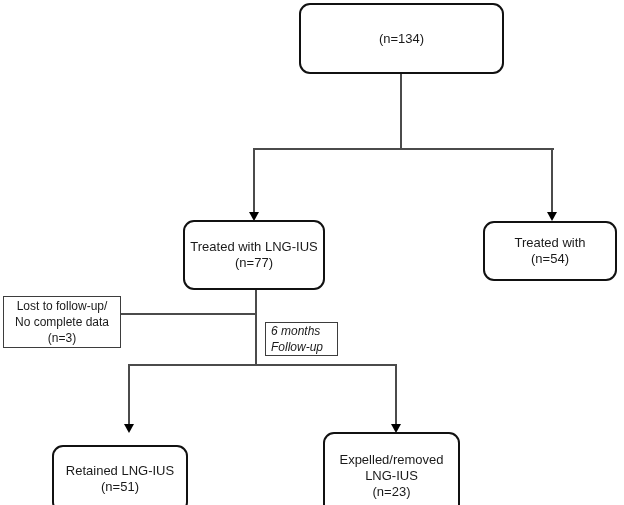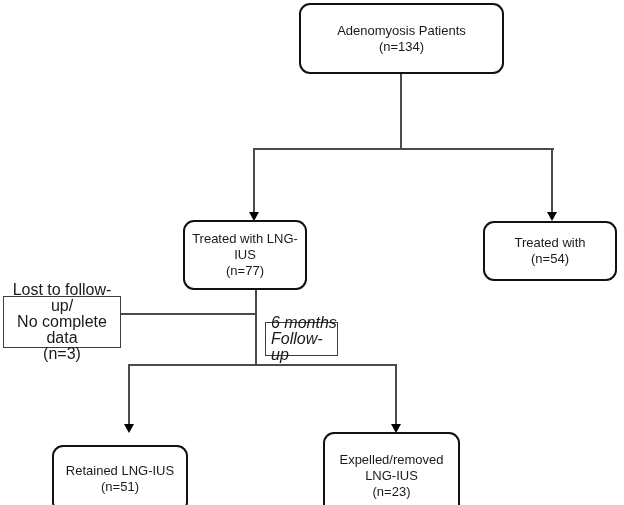--- a/index.html
+++ b/index.html
@@ -34,31 +34,31 @@
   }
   
   .snode {
     position: absolute;
     box-sizing: border-box;
     background: #ffffff;
     border: 1.8px solid #3d3d3d;
     display: flex;
     flex-direction: column;
     justify-content: center;
-    font-size: 16px;
+    font-size: 12px;
     line-height: 16px;
     z-index: 2;
   }
   .snode.centered { align-items: center; text-align: center; }
   .snode.leftalign { align-items: flex-start; text-align: left; padding-left: 5px; font-style: italic; }
   .tline { display: block; }
 
   
   .n-adeno  { left: 299px; top: 3px;   width: 205px; height: 71px; }
-  .n-lng    { left: 183px; top: 220px; width: 124px; height: 70px; }
+  .n-lng    { left: 183px; top: 220px; width: 142px; height: 70px; }
   .n-hyst   { left: 483px; top: 221px; width: 134px; height: 60px; }
   .n-lost   { left: 3px;   top: 296px; width: 118px; height: 52px; }
   .n-fup    { left: 265px; top: 322px; width: 73px;  height: 34px; }
   .n-ret    { left: 52px;  top: 445px; width: 136px; height: 68px; }
   .n-exp    { left: 323px; top: 432px; width: 137px; height: 88px; }
 
   
   .hline, .vline {
     position: absolute;
     background: #4b4b4b;
@@ -103,21 +103,20 @@
   <div class="hline l-bot-split"></div>
   <div class="vline l-to-ret"></div>
   <div class="vline l-to-exp"></div>
 
   <div class="arrow-down a-lng"></div>
   <div class="arrow-down a-hyst"></div>
   <div class="arrow-down a-ret"></div>
   <div class="arrow-down a-exp"></div>
 
   <div class="rnode n-adeno">
-    <span class="tline">Adenomyosis Patients</span>
     <span class="tline">(n=134)</span>
   </div>
 
   <div class="rnode n-lng">
     <span class="tline">Treated with LNG-IUS</span>
     <span class="tline">(n=77)</span>
   </div>
 
   <div class="rnode n-hyst">
     <span class="tline">Treated with</span>

